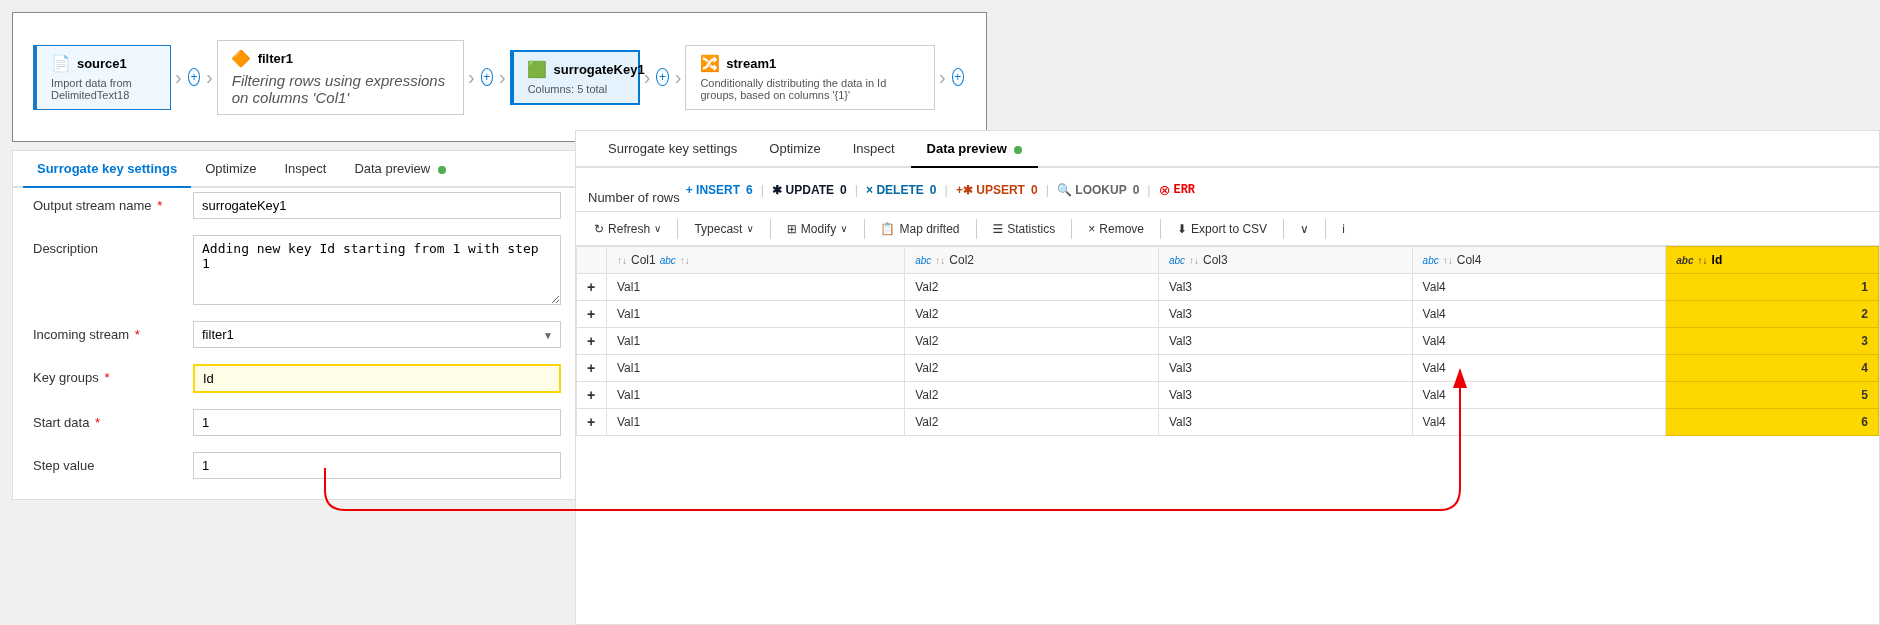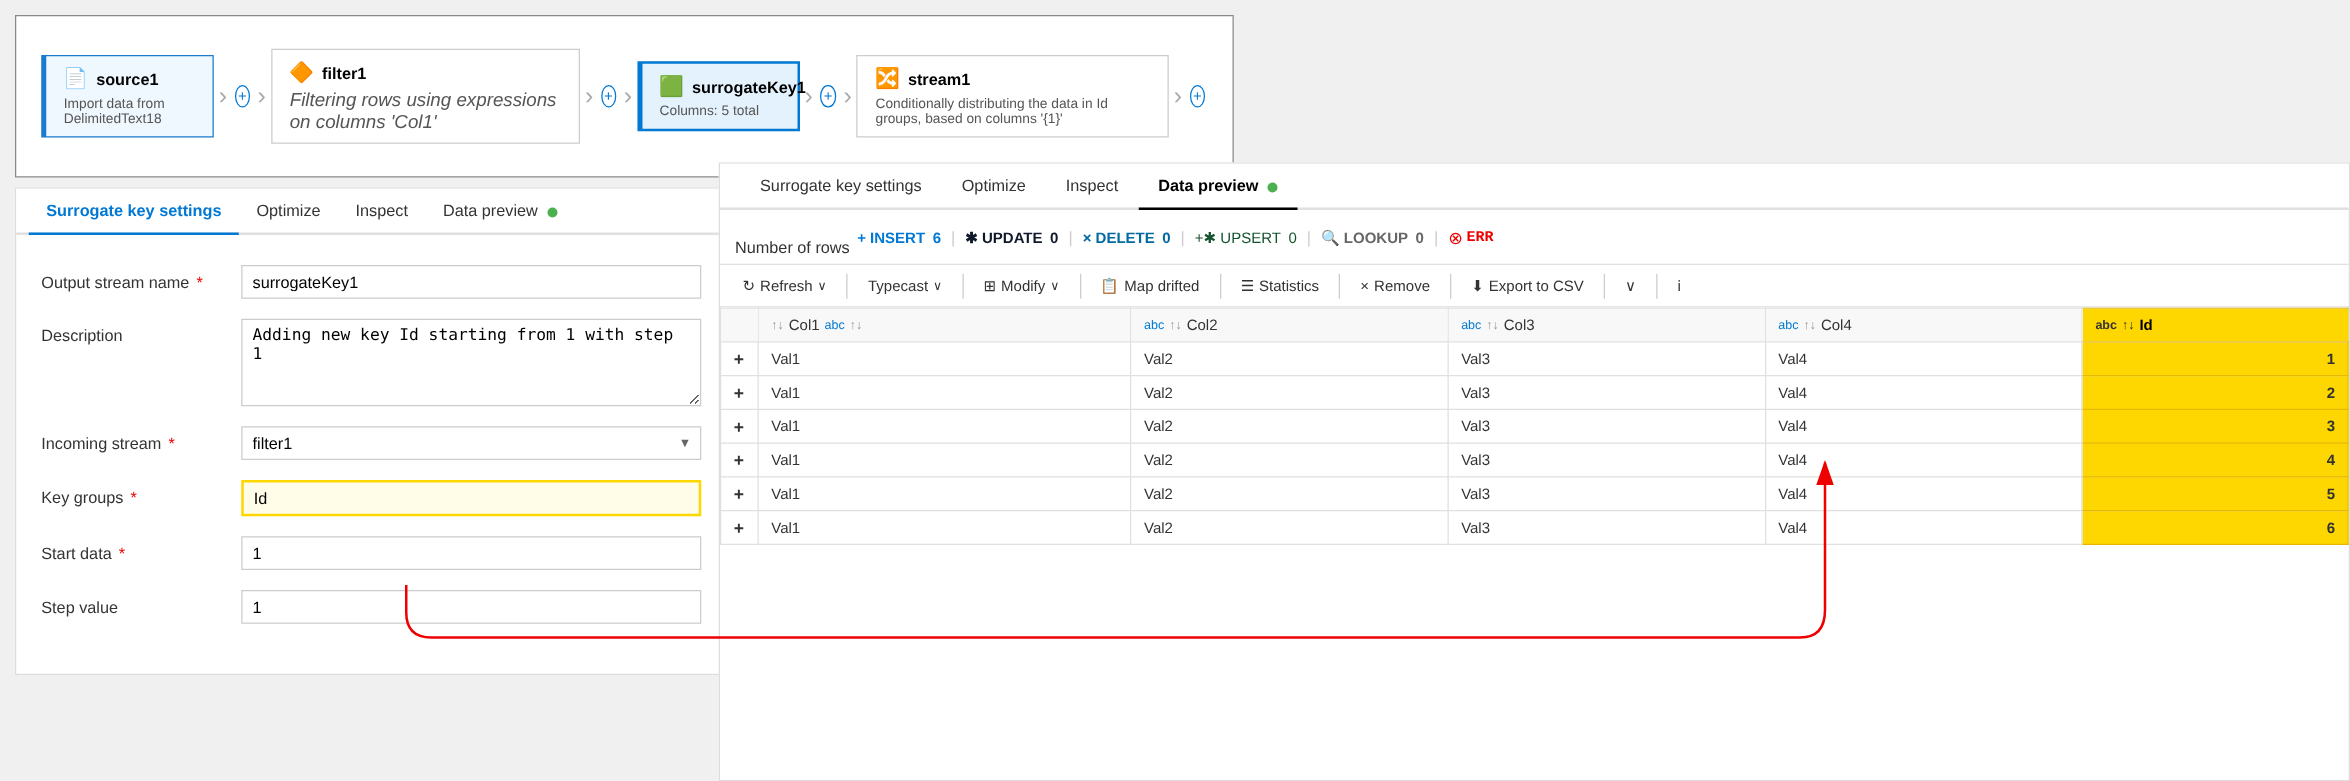--- a/index.html
+++ b/index.html
@@ -67,21 +67,21 @@
 
     .tab-dot {
       display: inline-block;
       width: 8px; height: 8px;
       background: #4caf50;
       border-radius: 50%;
       margin-left: 4px;
       vertical-align: middle;
     }
 
-    .panel-content { padding: 24px 20px; }
+    .panel-content { padding: 4px 20px; }
 
     .form-row {
       display: flex;
       align-items: flex-start;
       margin-bottom: 16px;
     }
 
     .form-label {
       width: 160px;
       min-width: 160px;
@@ -188,21 +188,21 @@
       padding: 6px 12px;
       border-bottom: 1px solid #e0e0e0;
       flex-shrink: 0;
       gap: 6px;
       flex-wrap: wrap;
     }
 
     .insert-badge { color: #0078d4; font-weight: 600; font-size: 12px; }
     .update-badge { color: #0f172a; font-weight: 600; font-size: 12px; }
     .delete-badge { color: #0369a1; font-weight: 600; font-size: 12px; }
-    .upsert-badge { color: #14532d; font-weight: 400; font-size: 12px; }
+    .upsert-badge { color: #c2410c; font-weight: 700; font-size: 12px; }
     .lookup-badge { color: #666; font-weight: 600; font-size: 12px; }
     .error-badge { color: #e00; font-weight: 600; font-size: 12px; font-family: Liberation Mono, monospace; }
 
     .separator { color: #ccc; margin: 0 2px; }
 
     .action-buttons {
       display: flex;
       align-items: center;
       padding: 4px 10px;
       border-bottom: 1px solid #e0e0e0;
@@ -272,21 +272,21 @@
 
     .plus-cell { color: #4caf50; font-weight: 700; font-size: 14px; }
 
     .col-header-content {
       display: flex;
       align-items: center;
       gap: 4px;
     }
 
     .sort-icon { color: #999; font-size: 10px; }
-    .type-badge { color: #0078d4; font-size: 10px; }
+    .type-badge { color: #0078d4; font-size: 10px; font-style: italic; }
 
     
     .red-arrow-overlay {
       position: absolute;
       top: 0; left: 0;
       width: 100%;
       height: 100%;
       pointer-events: none;
       z-index: 10;
     }

